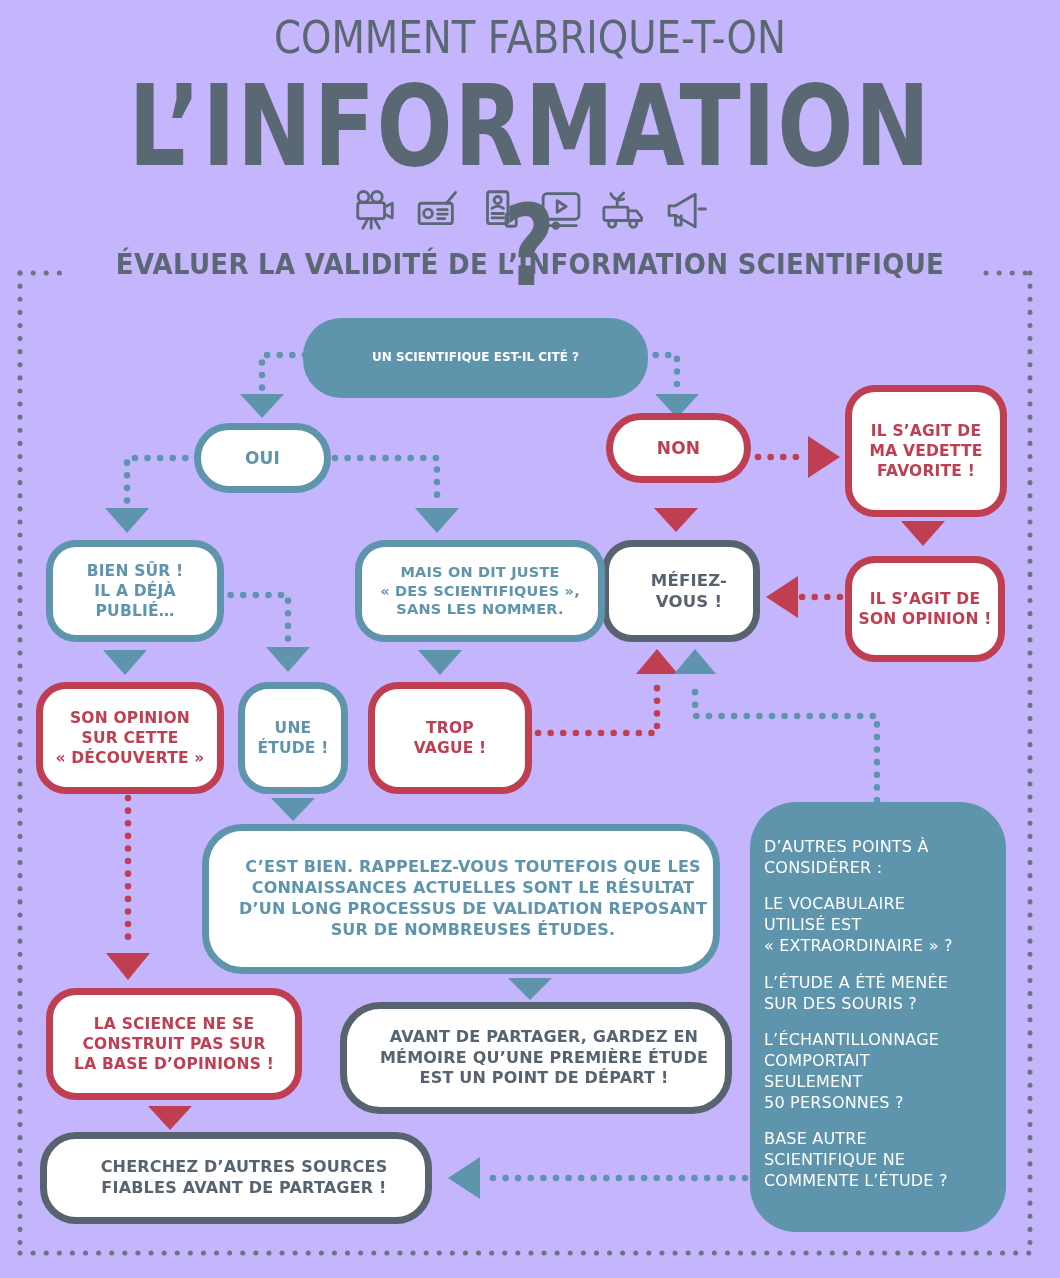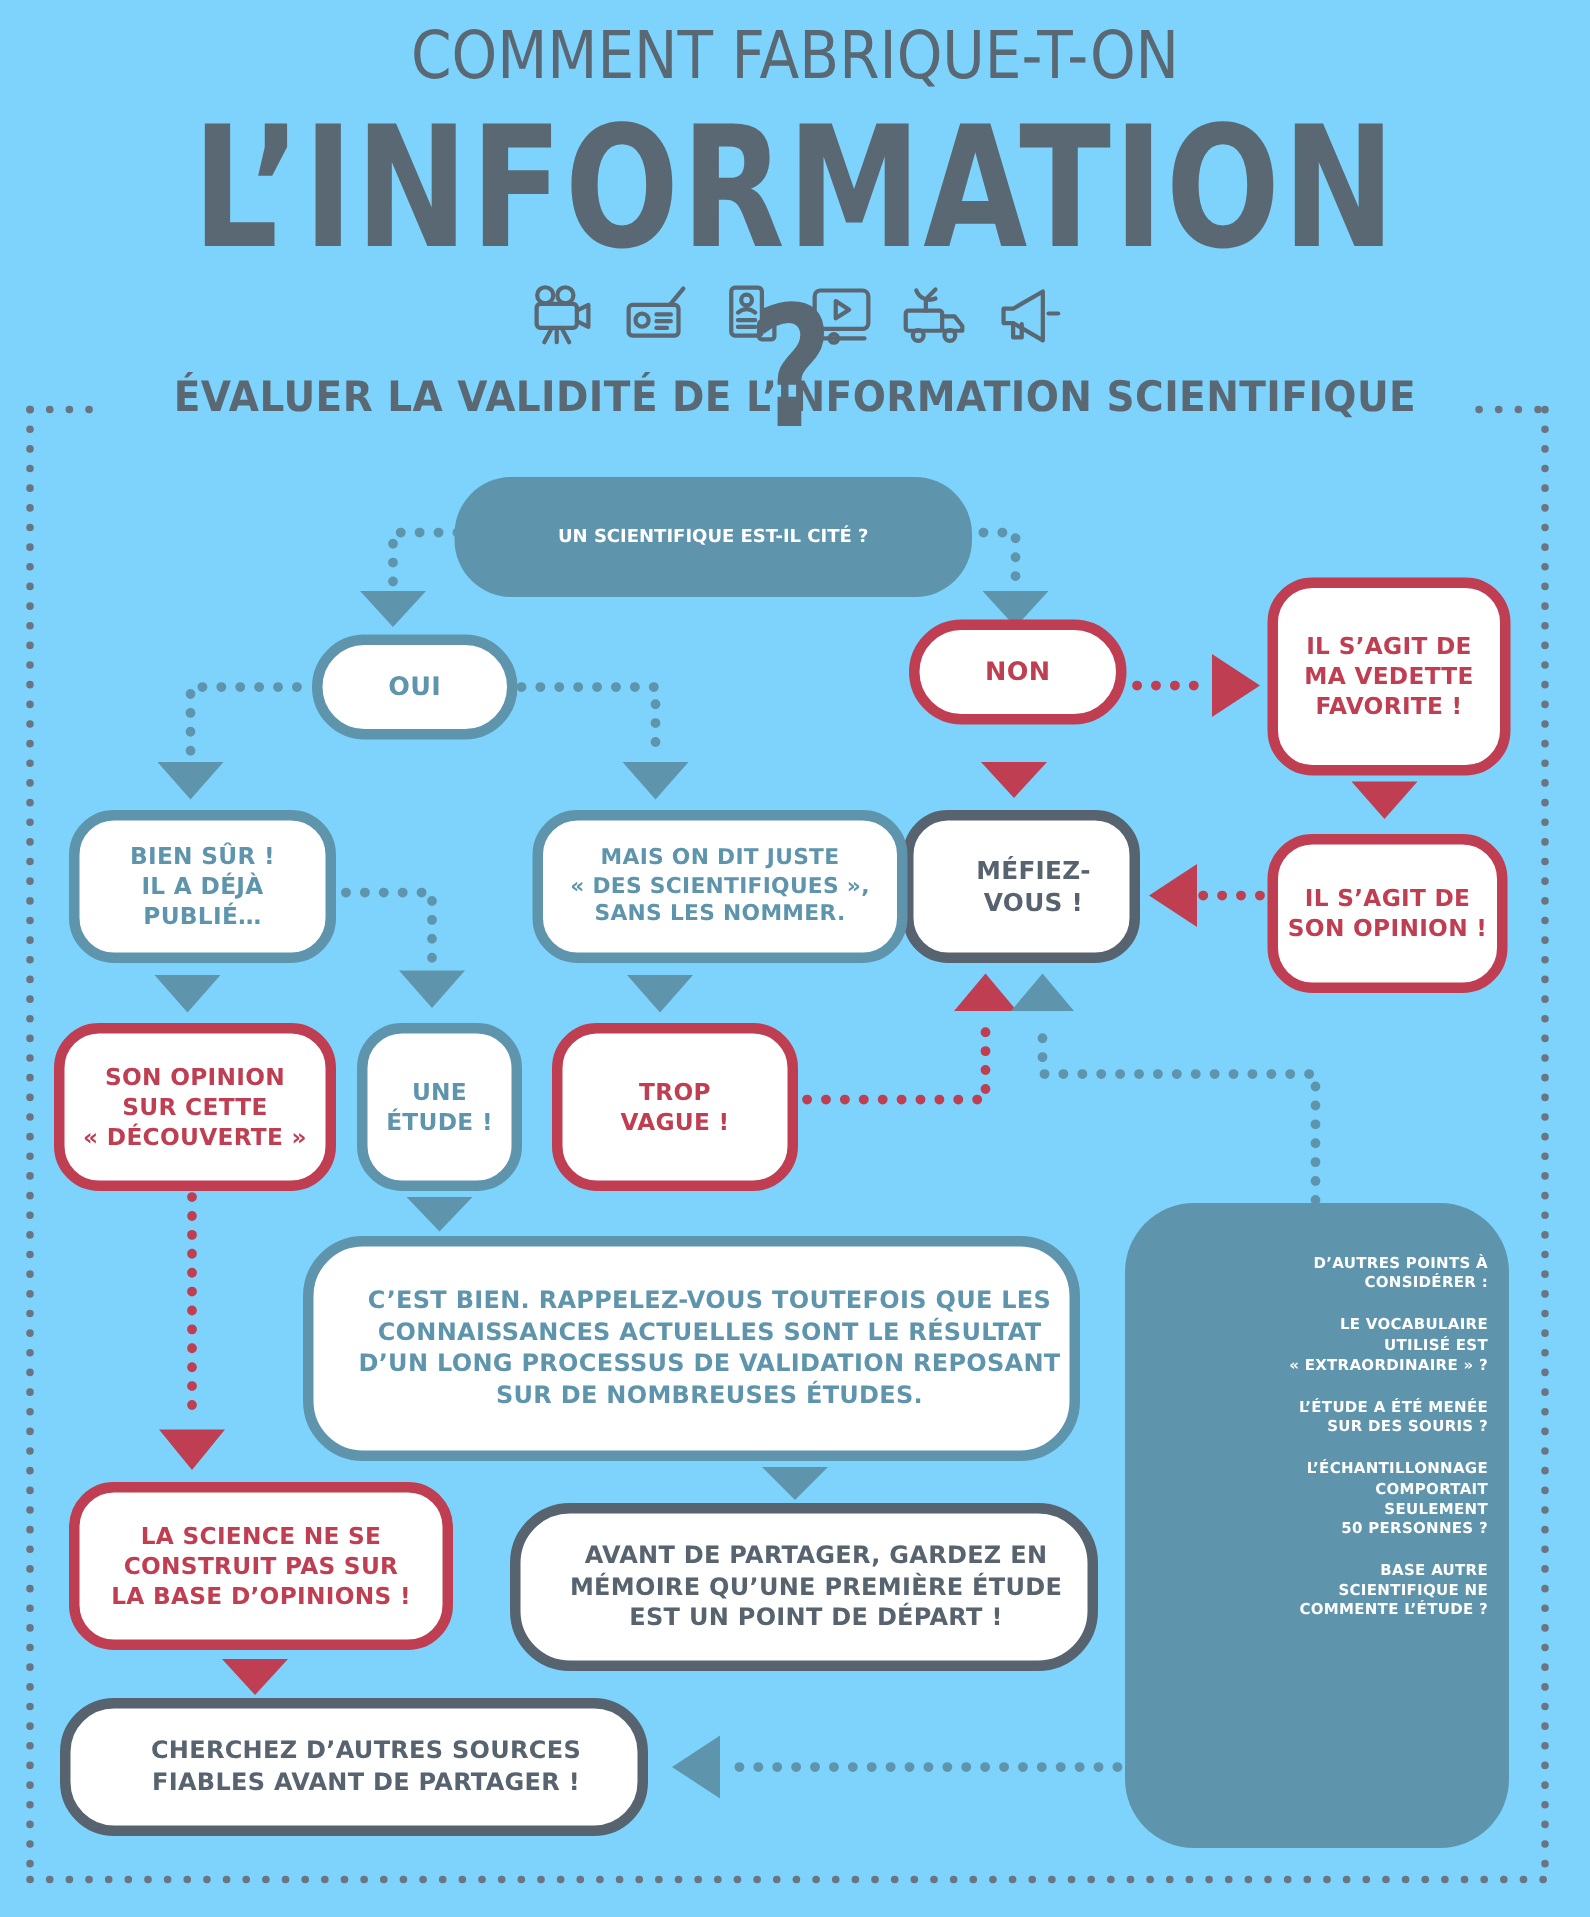--- a/index.html
+++ b/index.html
@@ -1,19 +1,19 @@
 <!DOCTYPE html>
 <html style="--slate: #5a6873; --slate-dark: #57636e; --blue: #5e95ad; --red: #bf3e52; --dots: #6b7581;"><head>
 <meta charset="utf-8">
 <style>
   :root{
     --slate:#5a6873; --slate-dark:#57636e; --blue:#5e95ad; --red:#bf3e52; --dots:#6b7581;
   }
   html,body{margin:0;padding:0;background:#fff;}
-  .canvas{position:relative;width:1060px;height:1278px;background:#7dd3fc;overflow:hidden;
+  .canvas{position:relative;width:1060px;height:1278px;background:#c4b5fd;overflow:hidden;
           font-family:"DejaVu Sans","Liberation Sans",sans-serif;}
   
   .t1{position:absolute;top:12px;left:0;width:1060px;text-align:center;color:var(--slate);
       font-size:44px;font-weight:400;transform:scaleX(.88);letter-spacing:0;}
   .t2{position:absolute;top:66px;left:0;width:1060px;height:120px;line-height:120px;text-align:center;
       color:var(--slate);font-size:112px;font-weight:bold;letter-spacing:2px;transform:scaleX(.8);}
   .icons-row{position:absolute;top:186px;left:0;width:1060px;display:flex;justify-content:center;gap:16px;}
   .icons-row .ic{width:46px;height:46px;display:inline-block;}
   .icons-row svg{width:46px;height:46px;stroke:var(--slate);fill:none;stroke-width:2.2;
       stroke-linecap:round;stroke-linejoin:round;}
@@ -28,37 +28,37 @@
   .tri-blue{fill:var(--blue);}  .tri-red{fill:var(--red);}
   
   .node{position:absolute;background:#fff;border:7px solid;border-radius:30px;box-sizing:border-box;
         display:flex;align-items:center;justify-content:center;text-align:center;font-weight:bold;
         white-space:pre-line;line-height:1.3;letter-spacing:.2px;z-index:2;}
   .blue-o{border-color:var(--blue);color:var(--blue);}
   .red-o{border-color:var(--red);color:var(--red);}
   .slate-o{border-color:var(--slate-dark);color:var(--slate-dark);padding-left:16px;}
   #n-question{left:303px;top:318px;width:345px;height:80px;border-radius:38px;font-size:12px;
       background:var(--blue);border:none;color:#fff;letter-spacing:0;}
-  #n-oui{left:208px;top:423px;width:137px;height:70px;border-radius:35px;font-size:17px;}
+  #n-oui{left:194px;top:423px;width:137px;height:70px;border-radius:35px;font-size:17px;}
   #n-non{left:606px;top:413px;width:145px;height:70px;border-radius:35px;font-size:17px;}
   #n-vedette{left:845px;top:385px;width:162px;height:132px;font-size:15.5px;}
   #n-mefiez{left:602px;top:540px;width:158px;height:102px;font-size:16.5px;}
   #n-opinion2{left:845px;top:556px;width:160px;height:106px;font-size:15.5px;}
   #n-biensur{left:36px;top:540px;width:178px;height:102px;font-size:15.5px;margin-left:10px;}
   #n-maisondit{left:315px;top:540px;width:250px;height:102px;font-size:14.5px;margin-left:40px;}
   #n-sonopinion{left:36px;top:682px;width:188px;height:112px;font-size:15.5px;}
   #n-uneetude{left:238px;top:682px;width:110px;height:112px;font-size:15.5px;}
   #n-tropvague{left:368px;top:682px;width:164px;height:112px;font-size:15.5px;}
   #n-cestbien{left:202px;top:824px;width:518px;height:150px;border-radius:40px;font-size:16px;padding-left:24px;}
   #n-avant{left:340px;top:1002px;width:392px;height:112px;border-radius:40px;font-size:16px;}
   #n-lascience{left:46px;top:988px;width:256px;height:112px;font-size:15.5px;}
   #n-cherchez{left:40px;top:1132px;width:392px;height:92px;border-radius:36px;font-size:16px;}
   #n-autres{left:750px;top:802px;width:256px;height:430px;border-radius:46px;background:var(--blue);
       color:#fff;z-index:2;display:block;padding:34px 14px;box-sizing:border-box;position:absolute;}
-  .bb-para{font-weight:bold;text-align:right;white-space:pre-line;font-size:10px;line-height:1.32;
+  .bb-para{font-weight:normal;text-align:left;white-space:pre-line;font-size:16px;line-height:1.32;
       margin:0 0 15px 0;letter-spacing:.2px;}
 </style>
 </head>
 <body>
 
 <div class="canvas">
 
   <div class="t1">COMMENT FABRIQUE-T-ON</div>
   <div class="t2">L’INFORMATION ?</div>
 

